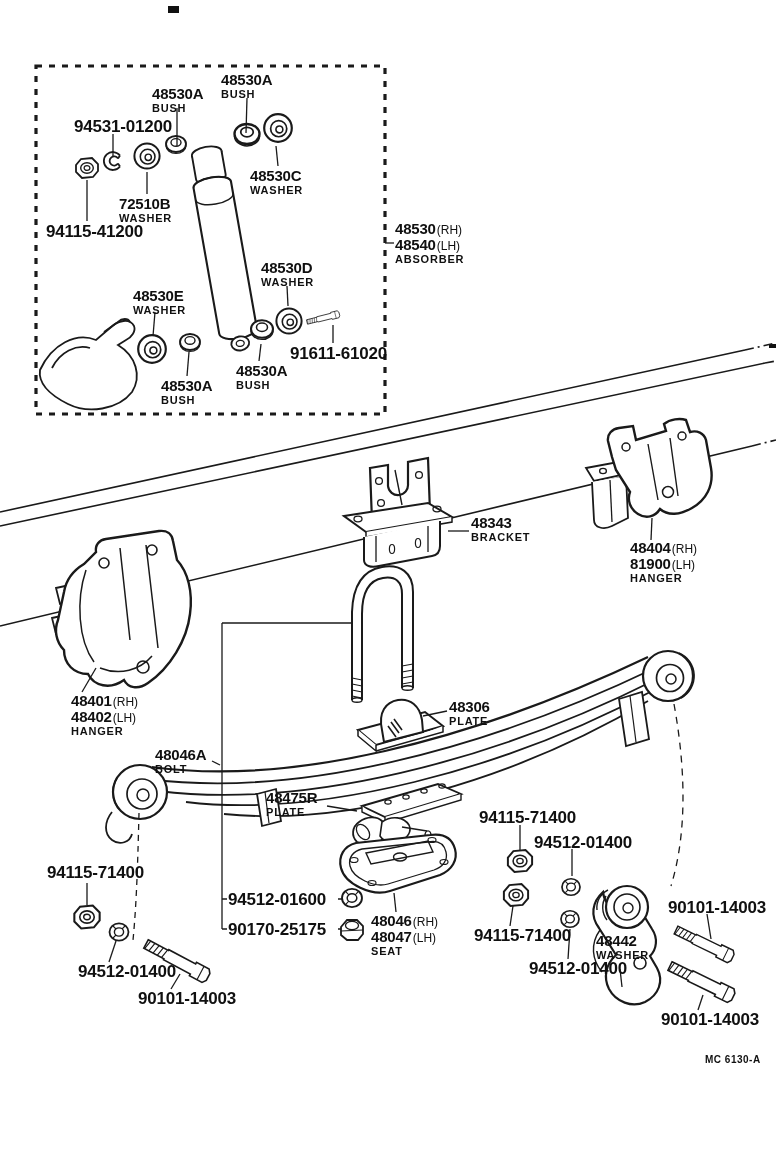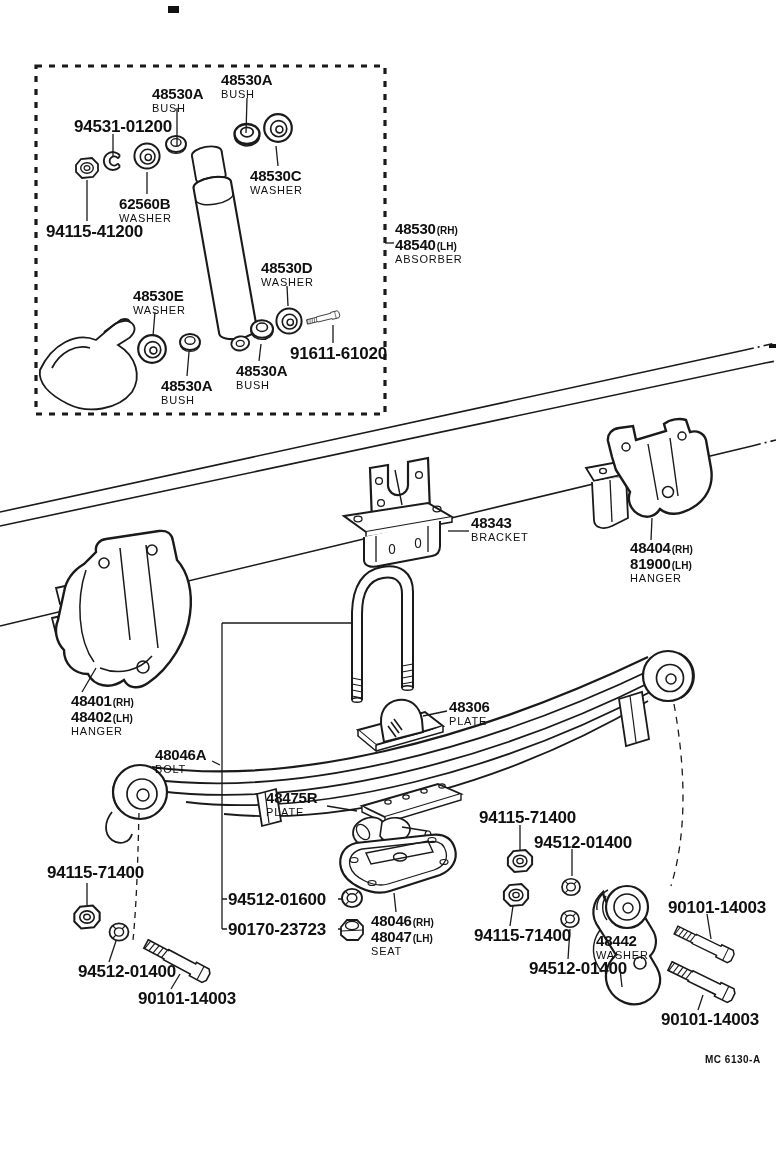--- a/index.html
+++ b/index.html
@@ -3,22 +3,22 @@
 <meta charset="utf-8">
 <style>
   html,body{margin:0;padding:0;}
   body{width:776px;height:1152px;position:relative;background:#ffffff;overflow:hidden;
        font-family:"Liberation Sans",sans-serif;}
   #canvas{position:absolute;left:0;top:0;width:776px;height:1060px;}
   svg{position:absolute;left:0;top:0;}
   .pl{position:absolute;color:#101010;font:700 15px/1.06 "Liberation Sans",sans-serif;
       letter-spacing:-0.2px;white-space:nowrap;}
   .pl .row{line-height:1.06;}
-  .pl .sfx{font-size:10px;font-weight:700;margin-left:1px;letter-spacing:0;}
-  .pl .desc{font-size:11px;letter-spacing:0.8px;line-height:1.2;font-weight:400;}
+  .pl .sfx{font-size:12px;font-weight:400;margin-left:1px;letter-spacing:0;}
+  .pl .desc{font-size:11px;letter-spacing:0.8px;line-height:1.2;font-weight:700;}
   .pl.small .num{font-size:17px;}
   .footer-code{position:absolute;font:700 10px "Liberation Sans",sans-serif;color:#101010;
       letter-spacing:0.5px;}
 </style>
 </head>
 <body>
 
 <div id="canvas">
 
 <svg width="776" height="1152" viewBox="0 0 776 1152">
@@ -288,21 +288,21 @@
   <div class="desc">BUSH</div>
 </div>
 <div class="pl" style="left:221px;top:72px">
   <div class="num">48530A</div>
   <div class="desc">BUSH</div>
 </div>
 <div class="pl small" style="left:74px;top:118px">
   <div class="num">94531-01200</div>
 </div>
 <div class="pl" style="left:119px;top:196px">
-  <div class="num">62560B</div>
+  <div class="num">72510B</div>
   <div class="desc">WASHER</div>
 </div>
 <div class="pl" style="left:250px;top:168px">
   <div class="num">48530C</div>
   <div class="desc">WASHER</div>
 </div>
 <div class="pl small" style="left:46px;top:223px">
   <div class="num">94115-41200</div>
 </div>
 <div class="pl" style="left:133px;top:288px">
@@ -366,21 +366,21 @@
 <div class="pl" style="left:371px;top:913px">
   <div class="row"><span class="num">48046</span><span class="sfx">(RH)</span></div>
   <div class="row"><span class="num">48047</span><span class="sfx">(LH)</span></div>
   <div class="desc">SEAT</div>
 </div>
 
 <div class="pl small" style="left:228px;top:891px">
   <div class="num">94512-01600</div>
 </div>
 <div class="pl small" style="left:228px;top:921px">
-  <div class="num">90170-23723</div>
+  <div class="num">90170-25175</div>
 </div>
 
 <div class="pl small" style="left:47px;top:864px">
   <div class="num">94115-71400</div>
 </div>
 <div class="pl small" style="left:78px;top:963px">
   <div class="num">94512-01400</div>
 </div>
 <div class="pl small" style="left:138px;top:990px">
   <div class="num">90101-14003</div>

